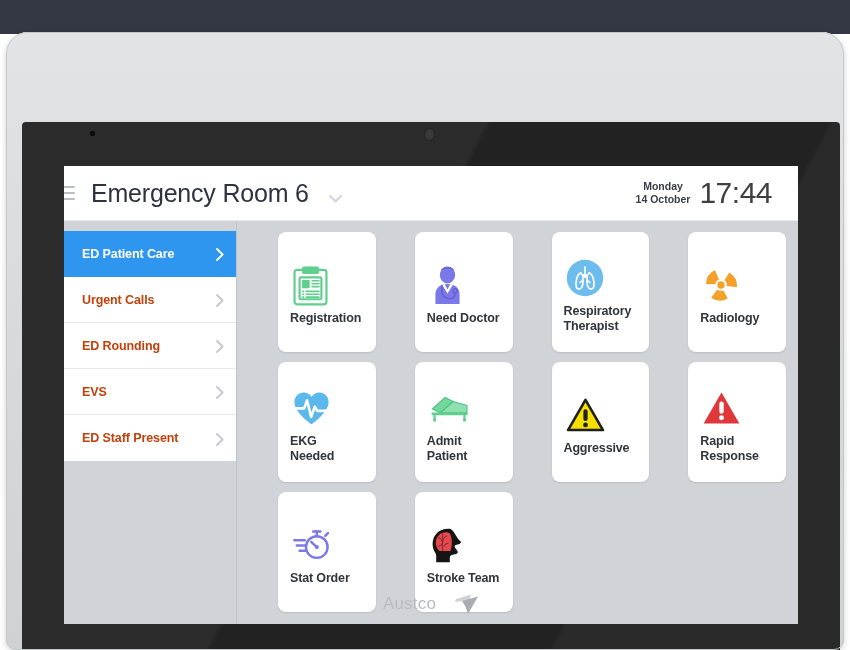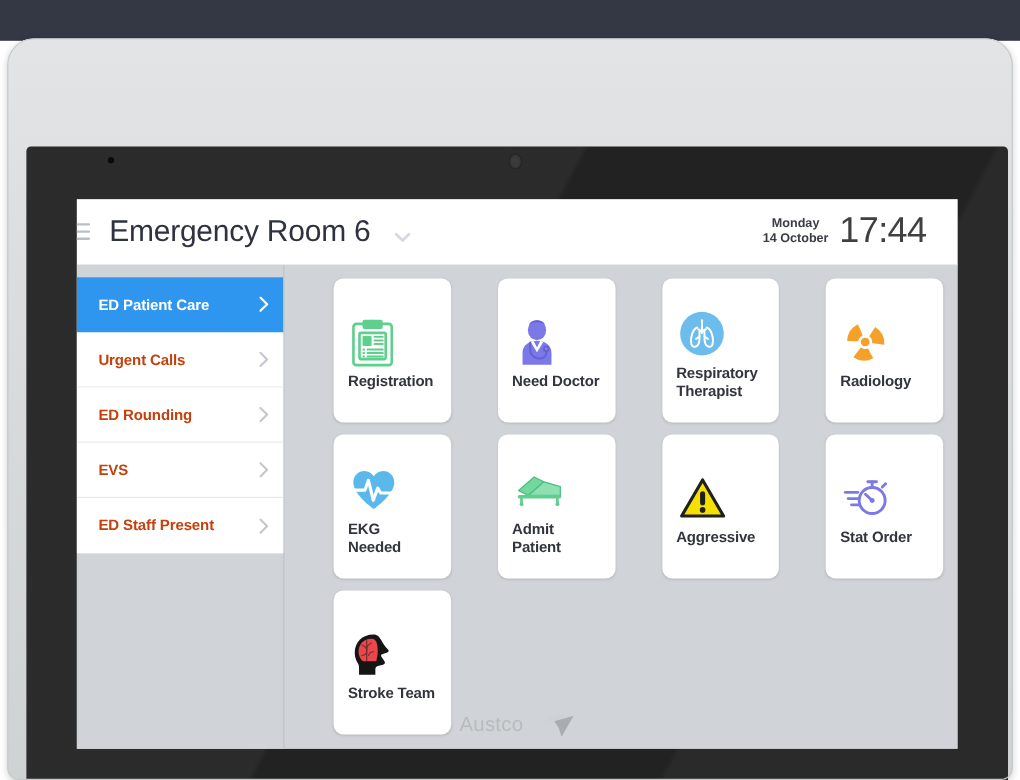--- a/index.html
+++ b/index.html
@@ -445,20 +445,30 @@
               <div class="tile-icon">
                 <svg viewBox="0 0 48 44" width="39" height="36" aria-hidden="true">
                   <path d="M24 3.5 L45.5 40.5 H2.5z" fill="#f5e000" stroke="#1f1f1f" stroke-width="3.2" stroke-linejoin="round"></path>
                   <rect x="21.4" y="15" width="5.2" height="14.5" rx="2.6" fill="#1f1f1f"></rect>
                   <circle cx="24" cy="34.2" r="2.9" fill="#1f1f1f"></circle>
                 </svg>
               </div>
               <div class="tile-label">Aggressive</div>
             </div>
 
+            <div class="tile">
+              <div class="tile-icon">
+                <svg viewBox="0 0 48 44" width="39" height="36" aria-hidden="true">
+                  <path d="M24 3 L46 41 H2z" fill="#e0373b"></path>
+                  <rect x="21.3" y="14" width="5.4" height="15" rx="2.7" fill="#ffffff"></rect>
+                  <circle cx="24" cy="34" r="3" fill="#ffffff"></circle>
+                </svg>
+              </div>
+              <div class="tile-label">Rapid Response</div>
+            </div>
 
             <div class="tile">
               <div class="tile-icon">
                 <svg viewBox="0 0 50 46" width="40" height="37" aria-hidden="true">
                   <g fill="none" stroke="#7b79e8" stroke-width="3" stroke-linecap="round">
                     <circle cx="31" cy="25" r="13.5"></circle>
                     <path d="M31 25 L24 18.5"></path>
                     <path d="M26.5 5.5 h9"></path>
                     <path d="M31 5.5 v6"></path>
                     <path d="M41.5 11 l3.5 -3.5"></path>

